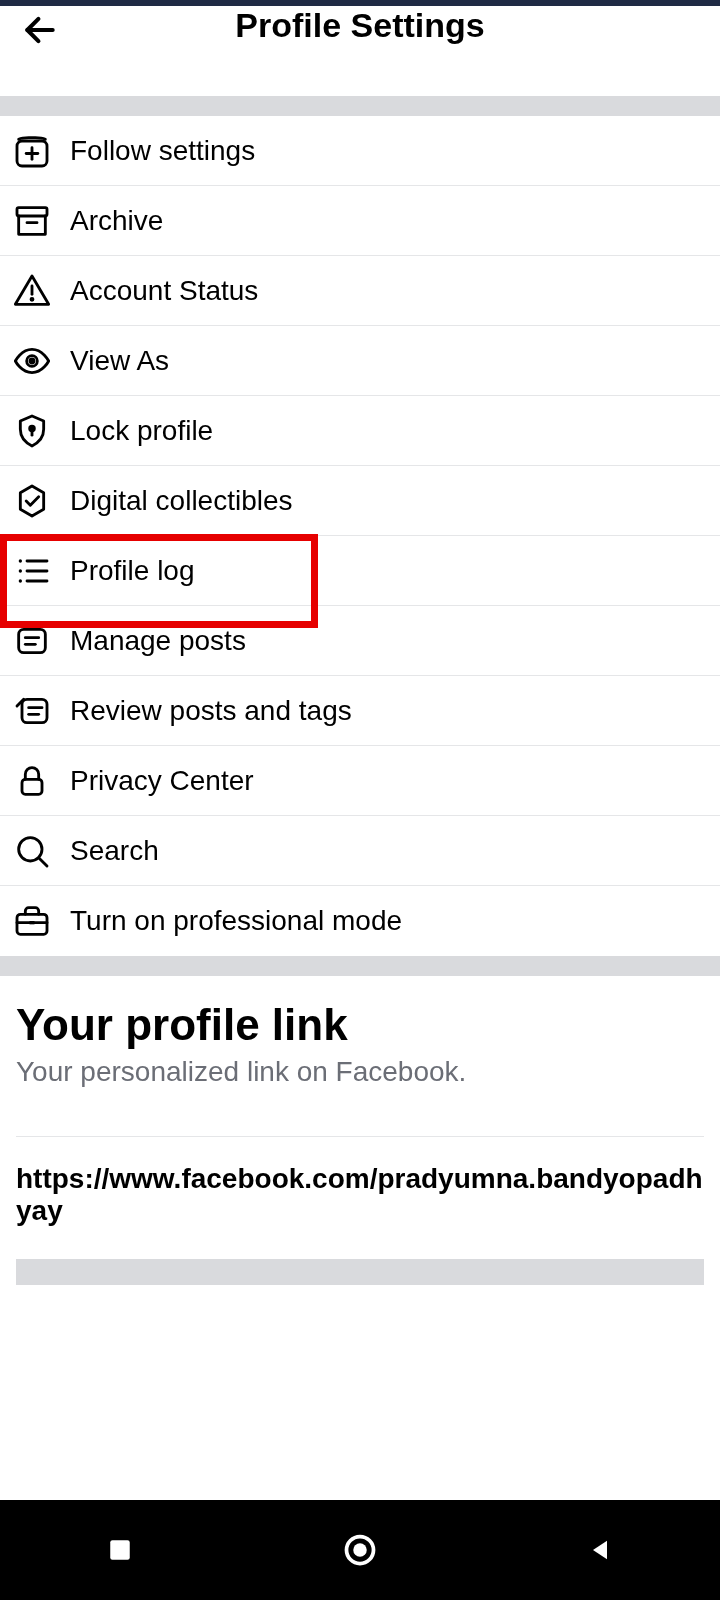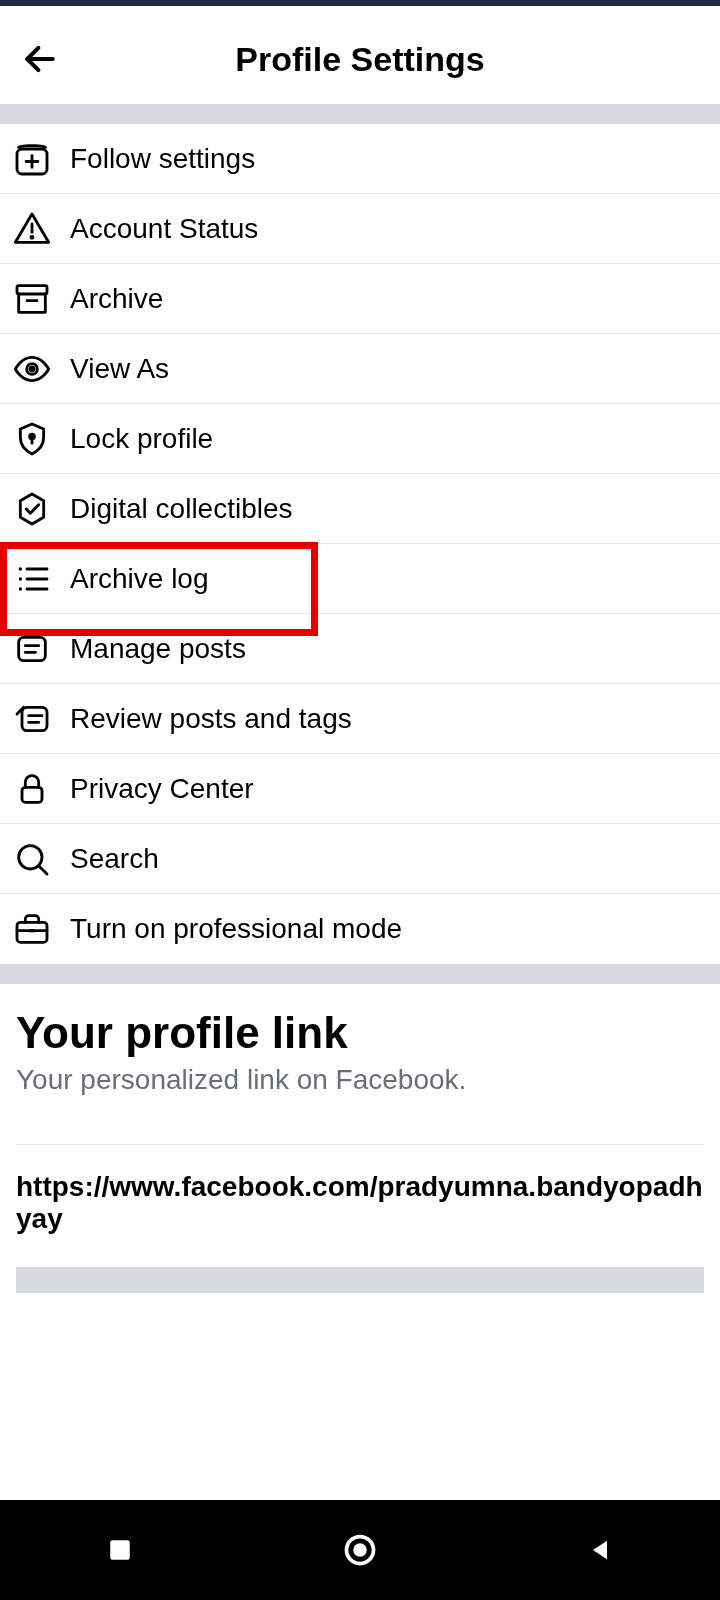--- a/index.html
+++ b/index.html
@@ -1,18 +1,18 @@
 <!DOCTYPE html>
 <html><head>
 <meta charset="utf-8">
 <style>
   * { box-sizing: border-box; margin: 0; padding: 0; }
   html, body { width: 720px; height: 1600px; font-family: -apple-system, Helvetica, Arial, sans-serif; background:#fff; }
   .status-bar-top { height:6px; background:#1f2a44; }
-  .header { display:flex; align-items:center; height:90px; background:#fff; padding:0 16px;margin-top:8px; }
+  .header { display:flex; height:90px; background:#fff; padding:0 16px; }
   .back-btn { width:48px; height:48px; display:flex; align-items:center; justify-content:center; cursor:pointer; }
   .header-title { flex:1; text-align:center; font-size:34px; font-weight:700; color:#000; margin-left:-48px; }
   .divider { height:20px; background:#d9dadd; }
   .list { background:#fff; }
   .row { display:flex; align-items:center; height:70px; padding:0 12px; border-bottom:1px solid #e5e6e8; cursor:pointer; position:relative; }
   .row:last-child { border-bottom:none;padding-left:12px; }
   .row .icon-wrap { width:52px; display:flex; align-items:center; justify-content:flex-start; }
   .row .label { font-size:28px; color:#000; font-weight:400; margin-left:6px;}
   .highlight { position:absolute; left:0; top:-2px; width:318px; height:94px; border:7px solid #e60000; pointer-events:none; }
   .section-pad { padding:24px 16px 8px 16px; }
@@ -50,36 +50,36 @@
           <rect x="3" y="6" width="18" height="15" rx="3"></rect>
           <line x1="12" y1="10" x2="12" y2="17"></line>
           <line x1="8.5" y1="13.5" x2="15.5" y2="13.5"></line>
         </svg>
       </span>
       <span class="label">Follow settings</span>
     </div>
     <div class="row">
       <span class="icon-wrap">
         <svg width="40" height="40" viewBox="0 0 24 24" fill="none" stroke="#000" stroke-width="1.7" stroke-linecap="round" stroke-linejoin="round">
+          <rect x="3" y="4" width="18" height="5" rx="1"></rect>
+          <path d="M4 9v11h16V9"></path>
+          <line x1="9" y1="13" x2="15" y2="13"></line>
+        </svg>
+      </span>
+      <span class="label">Archive</span>
+    </div>
+    <div class="row">
+      <span class="icon-wrap">
+        <svg width="40" height="40" viewBox="0 0 24 24" fill="none" stroke="#000" stroke-width="1.7" stroke-linecap="round" stroke-linejoin="round">
           <path d="M12 3 L22 20 H2 Z"></path>
           <line x1="12" y1="9" x2="12" y2="14"></line>
           <circle cx="12" cy="17" r="0.6" fill="#000"></circle>
         </svg>
       </span>
       <span class="label">Account Status</span>
-    </div>
-    <div class="row">
-      <span class="icon-wrap">
-        <svg width="40" height="40" viewBox="0 0 24 24" fill="none" stroke="#000" stroke-width="1.7" stroke-linecap="round" stroke-linejoin="round">
-          <rect x="3" y="4" width="18" height="5" rx="1"></rect>
-          <path d="M4 9v11h16V9"></path>
-          <line x1="9" y1="13" x2="15" y2="13"></line>
-        </svg>
-      </span>
-      <span class="label">Archive</span>
     </div>
     <div class="row">
       <span class="icon-wrap">
         <svg width="40" height="40" viewBox="0 0 24 24" fill="none" stroke="#000" stroke-width="1.7" stroke-linecap="round" stroke-linejoin="round">
           <path d="M2 12s3.5-7 10-7 10 7 10 7-3.5 7-10 7S2 12 2 12z"></path>
           <circle cx="12" cy="12" r="3.2"></circle>
           <circle cx="12" cy="12" r="1.2" fill="#000"></circle>
         </svg>
       </span>
       <span class="label">View As</span>
@@ -107,21 +107,21 @@
       <span class="icon-wrap">
         <svg width="40" height="40" viewBox="0 0 24 24" fill="none" stroke="#000" stroke-width="1.7" stroke-linecap="round" stroke-linejoin="round">
           <circle cx="5" cy="6" r="1" fill="#000" stroke="none"></circle>
           <circle cx="5" cy="12" r="1" fill="#000" stroke="none"></circle>
           <circle cx="5" cy="18" r="1" fill="#000" stroke="none"></circle>
           <line x1="9" y1="6" x2="21" y2="6"></line>
           <line x1="9" y1="12" x2="21" y2="12"></line>
           <line x1="9" y1="18" x2="21" y2="18"></line>
         </svg>
       </span>
-      <span class="label">Archive log</span>
+      <span class="label">Profile log</span>
       <div class="highlight"></div>
     </div>
     <div class="row">
       <span class="icon-wrap">
         <svg width="40" height="40" viewBox="0 0 24 24" fill="none" stroke="#000" stroke-width="1.7" stroke-linecap="round" stroke-linejoin="round">
           <rect x="4" y="5" width="16" height="14" rx="3"></rect>
           <line x1="8" y1="10" x2="16" y2="10"></line>
           <line x1="8" y1="14" x2="14" y2="14"></line>
         </svg>
       </span>

